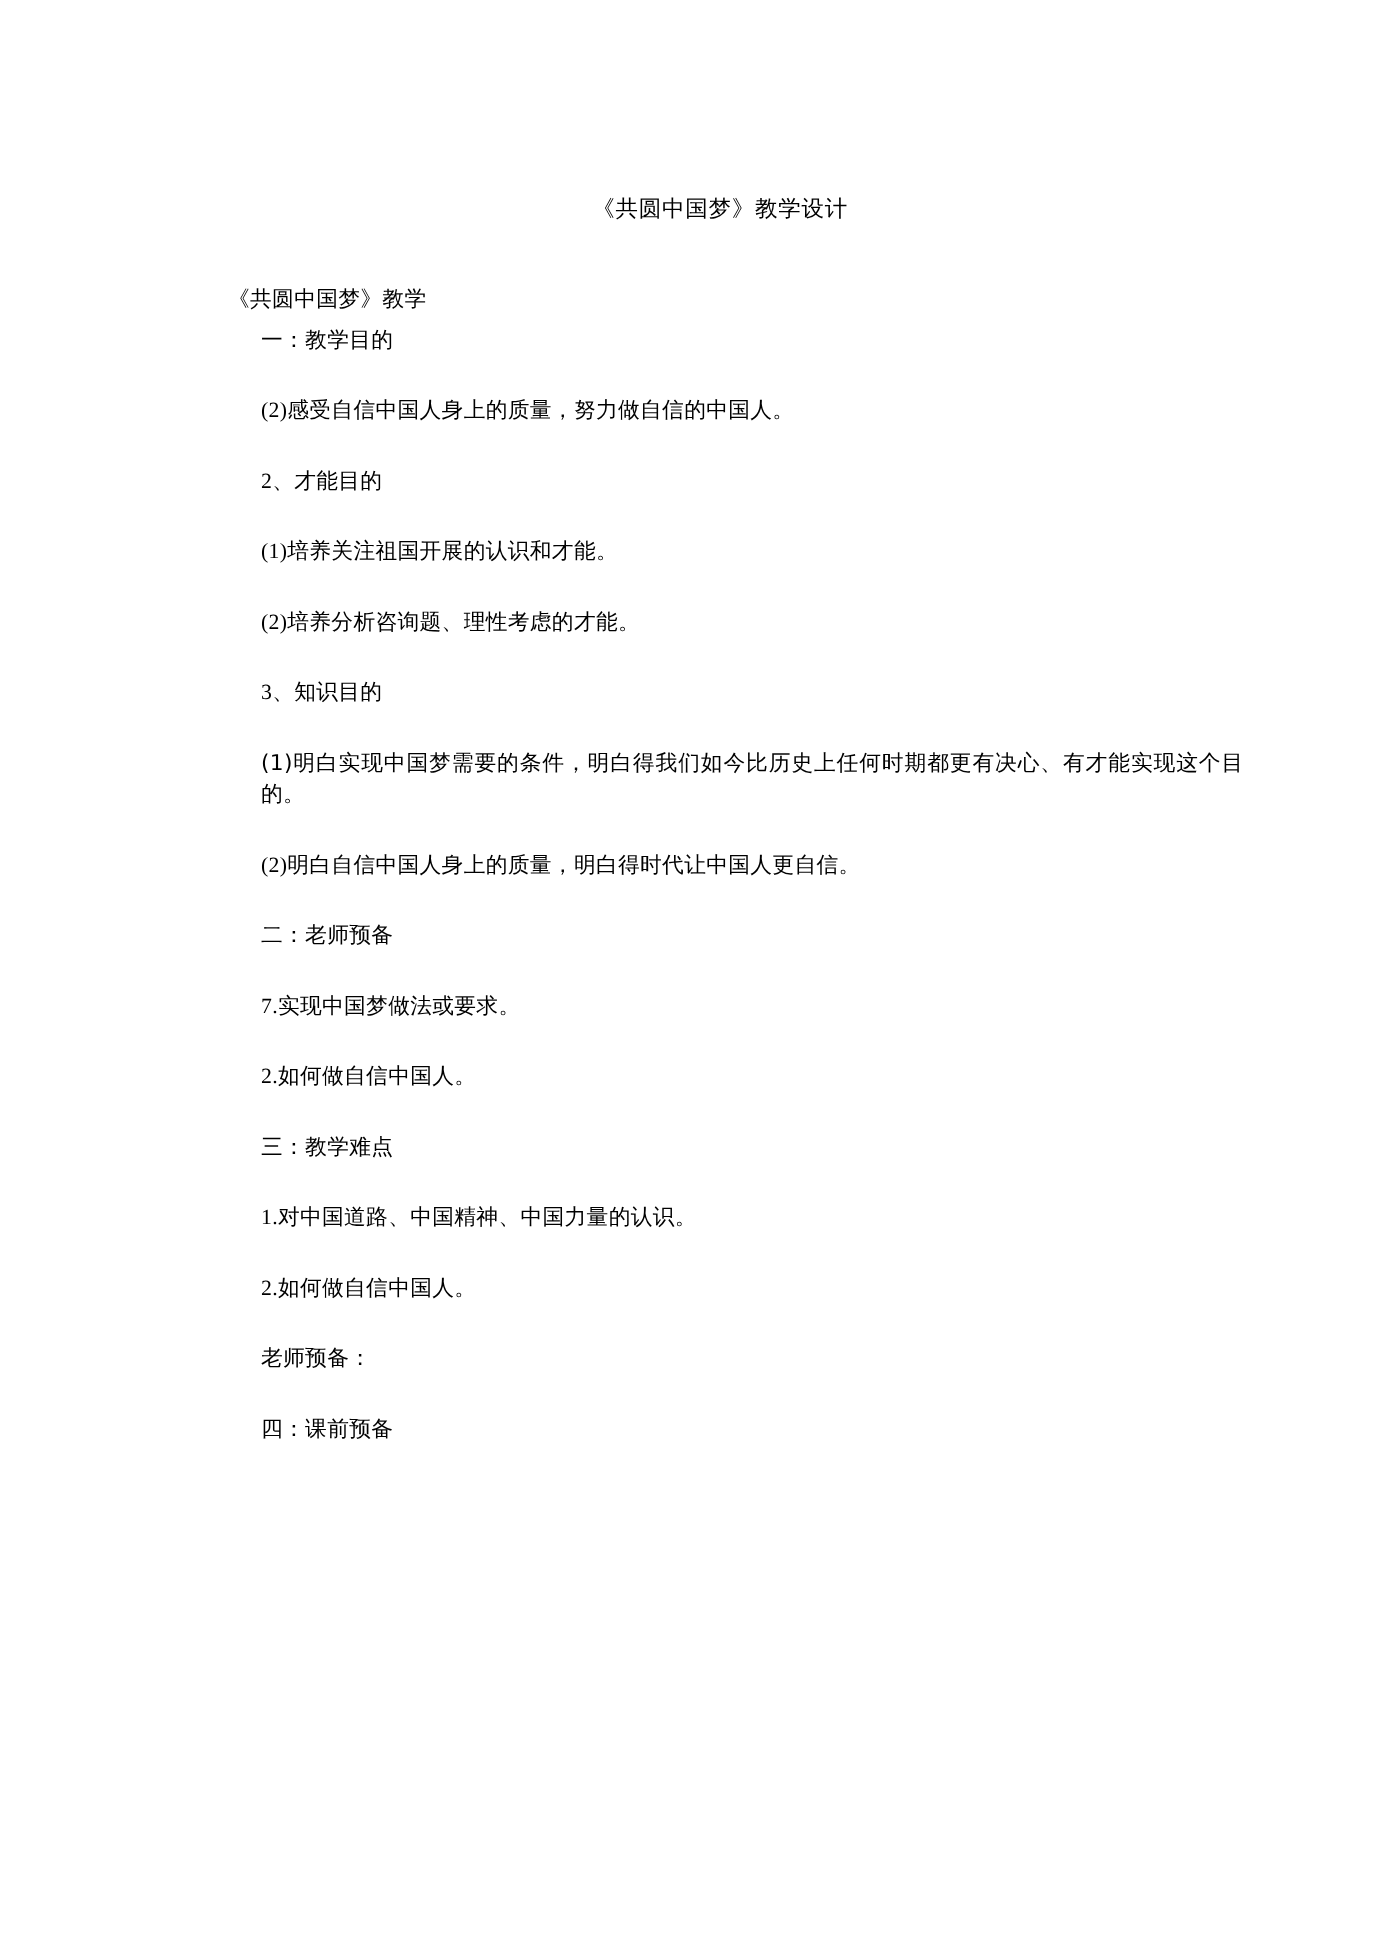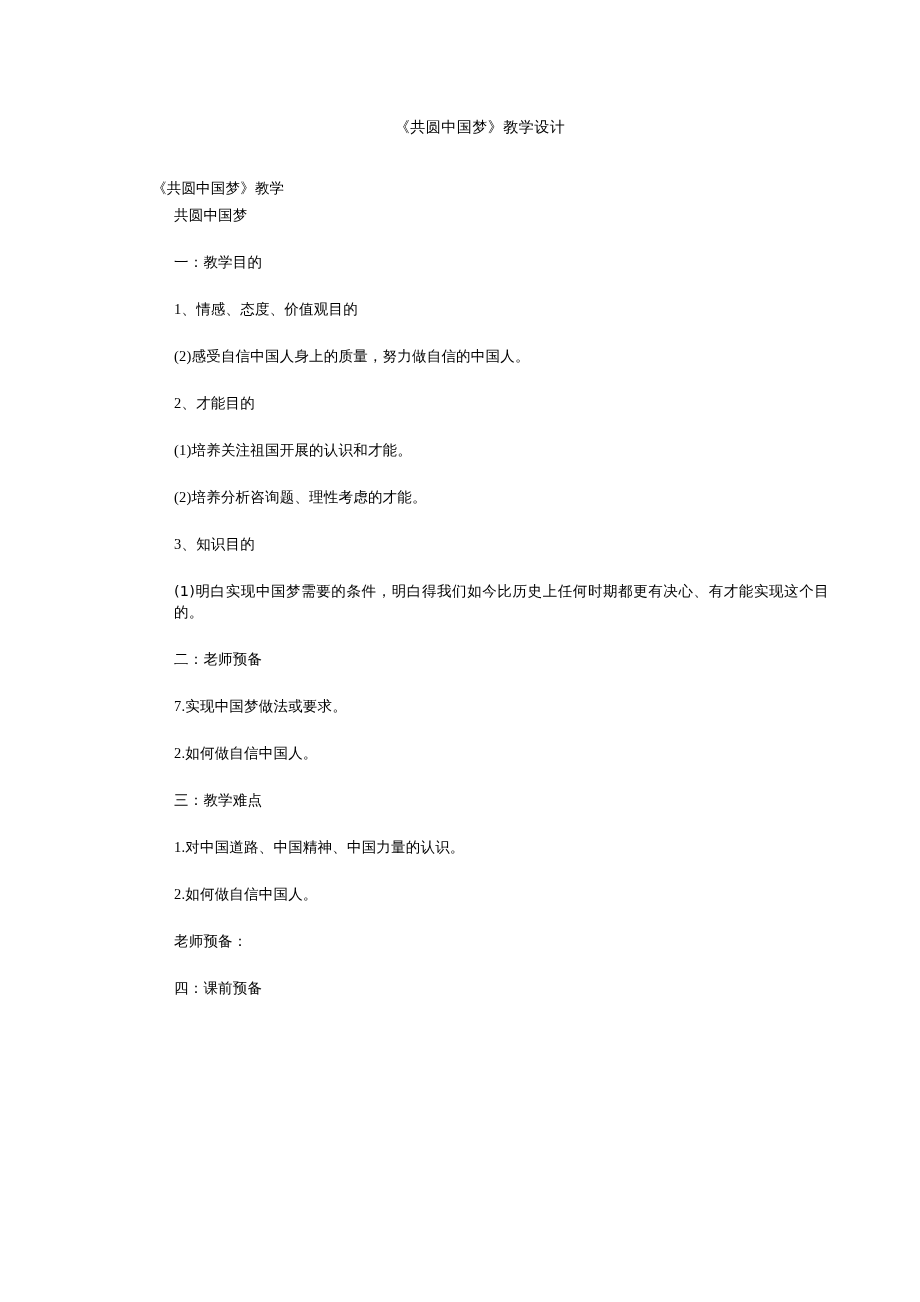--- a/index.html
+++ b/index.html
@@ -20,21 +20,21 @@
     height: 1302px;
     box-sizing: border-box;
     padding: 0;
     overflow: hidden;
     background: #ffffff;
   }
   .doc-title {
     text-align: center;
     font-size: 15px;
     line-height: 22px;
-    margin: 4px;
+    margin: 16px;
     padding-top: 112px;
     font-weight: normal;
     letter-spacing: 0.5px;
     padding-left: 40px;
   }
   .body-block {
     margin-top: 40px;
     padding-left: 152px;
     padding-right: 91px;
   }
@@ -72,40 +72,39 @@
 <body>
 
 <div class="page">
 
   <div class="doc-title">《共圆中国梦》教学设计</div>
 
   <div class="body-block">
 
     <p class="para first indent-1">《共圆中国梦》教学</p>
 
-    <p class="para second indent-2">共圆中国梦</p>
 
     <p class="para hang">一：教学目的</p>
 
-    <p class="para hang">1、情感、态度、价值观目的</p>
 
 
     <p class="para hang">(2)感受自信中国人身上的质量，努力做自信的中国人。</p>
 
     <p class="para hang">2、才能目的</p>
 
     <p class="para hang">(1)培养关注祖国开展的认识和才能。</p>
 
     <p class="para hang">(2)培养分析咨询题、理性考虑的才能。</p>
 
 
     <p class="para hang">3、知识目的</p>
 
     <p class="para wrap-para">(1)明白实现中国梦需要的条件，明白得我们如今比历史上任何时期都更有决心、有才能实现这个目的。</p>
 
+    <p class="para hang">(2)明白自信中国人身上的质量，明白得时代让中国人更自信。</p>
 
     <p class="para hang">二：老师预备</p>
 
     <p class="para hang">7.实现中国梦做法或要求。</p>
 
     <p class="para hang">2.如何做自信中国人。</p>
 
     <p class="para hang">三：教学难点</p>
 
     <p class="para hang">1.对中国道路、中国精神、中国力量的认识。</p>

